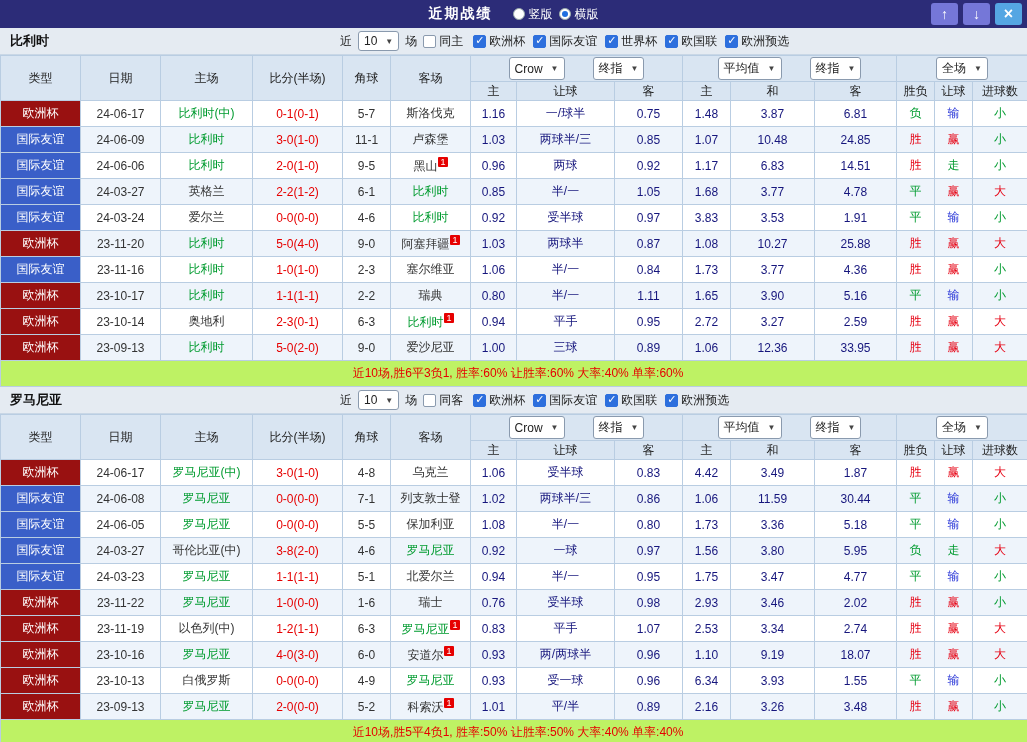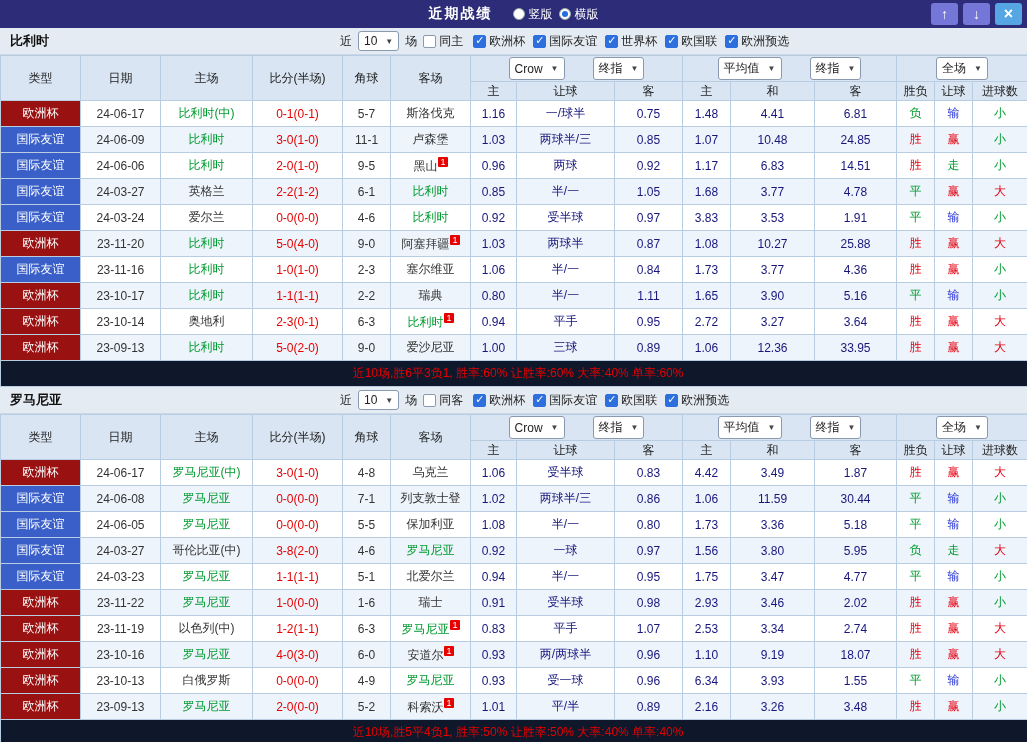--- a/index.html
+++ b/index.html
@@ -54,21 +54,21 @@
   .grp-inner { display:flex; justify-content:center; gap:28px; }
   tbody td { height:26px; color:#333; }
   tbody tr:nth-child(even) td { background:var(--row_alt_bg,#eef4fb); }
   td.type { color:#fff; }
   td.score { color:var(--score_red,#e60000); }
   td.odds { color:var(--odds_navy,#16167d); }
   .team { color:var(--team_green,#009b2f); }
   .opp { color:#333; }
   .badge { background:var(--badge_red,#e60000); color:#fff; font-size:9px; padding:0 2px;
     margin-left:1px; border-radius:1px; line-height:1.2; vertical-align:super; }
-  td.summary { color:var(--summary_red,#e60000); height:26px; background:#0f172a;padding-left:8px; }
+  td.summary { color:var(--summary_red,#e60000); height:26px; background:#bef264;padding-left:8px; }
 </style>
 </head>
 <body>
 
 <div class="titlebar">
   <div class="title-center">
     <span class="title">近期战绩</span>
     <span class="radio-group"><label class="radio-item">
           <span class="radio"></span>
           <span>竖版</span>
@@ -199,21 +199,21 @@
             <td class="type" style="background: rgb(153, 17, 17);">欧洲杯</td>
             <td class="date">24-06-17</td>
             <td class="teamcell"><span class="team">比利时(中)</span></td>
             <td class="score">0-1(0-1)</td>
             <td class="corners">5-7</td>
             <td class="teamcell"><span class="opp">斯洛伐克</span></td>
             <td class="odds">1.16</td>
             <td class="odds">一/球半</td>
             <td class="odds">0.75</td>
             <td class="odds">1.48</td>
-            <td class="odds">4.41</td>
+            <td class="odds">3.87</td>
             <td class="odds">6.81</td>
             <td class="res" style="color: rgb(0, 155, 47);">负</td>
             <td class="res" style="color: rgb(43, 56, 216);">输</td>
             <td class="res" style="color: rgb(0, 155, 47);">小</td>
           </tr>
           <tr>
             <td class="type" style="background: rgb(58, 95, 200);">国际友谊</td>
             <td class="date">24-06-09</td>
             <td class="teamcell"><span class="team">比利时</span></td>
             <td class="score">3-0(1-0)</td>
@@ -336,21 +336,21 @@
             <td class="date">23-10-14</td>
             <td class="teamcell"><span class="opp">奥地利</span></td>
             <td class="score">2-3(0-1)</td>
             <td class="corners">6-3</td>
             <td class="teamcell"><span class="team">比利时<sup class="badge">1</sup></span></td>
             <td class="odds">0.94</td>
             <td class="odds">平手</td>
             <td class="odds">0.95</td>
             <td class="odds">2.72</td>
             <td class="odds">3.27</td>
-            <td class="odds">3.64</td>
+            <td class="odds">2.59</td>
             <td class="res" style="color: rgb(230, 0, 18);">胜</td>
             <td class="res" style="color: rgb(230, 0, 18);">赢</td>
             <td class="res" style="color: rgb(230, 0, 18);">大</td>
           </tr>
           <tr>
             <td class="type" style="background: rgb(153, 17, 17);">欧洲杯</td>
             <td class="date">23-09-13</td>
             <td class="teamcell"><span class="team">比利时</span></td>
             <td class="score">5-0(2-0)</td>
             <td class="corners">9-0</td>
@@ -565,21 +565,21 @@
             <td class="res" style="color: rgb(43, 56, 216);">输</td>
             <td class="res" style="color: rgb(0, 155, 47);">小</td>
           </tr>
           <tr>
             <td class="type" style="background: rgb(153, 17, 17);">欧洲杯</td>
             <td class="date">23-11-22</td>
             <td class="teamcell"><span class="team">罗马尼亚</span></td>
             <td class="score">1-0(0-0)</td>
             <td class="corners">1-6</td>
             <td class="teamcell"><span class="opp">瑞士</span></td>
-            <td class="odds">0.91</td>
+            <td class="odds">0.76</td>
             <td class="odds">受半球</td>
             <td class="odds">0.98</td>
             <td class="odds">2.93</td>
             <td class="odds">3.46</td>
             <td class="odds">2.02</td>
             <td class="res" style="color: rgb(230, 0, 18);">胜</td>
             <td class="res" style="color: rgb(230, 0, 18);">赢</td>
             <td class="res" style="color: rgb(0, 155, 47);">小</td>
           </tr>
           <tr>

